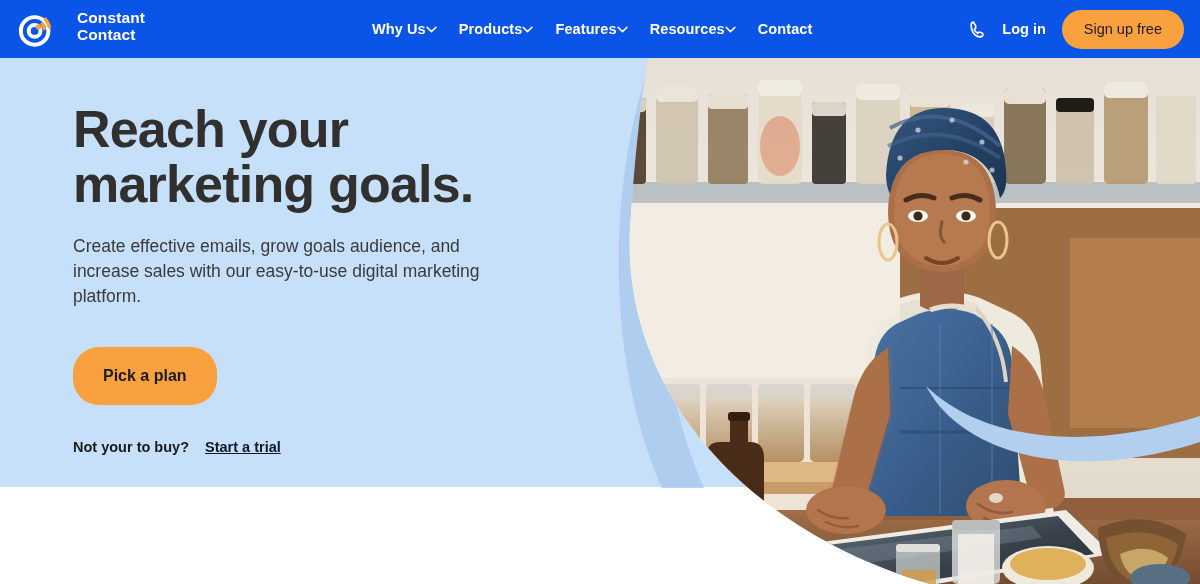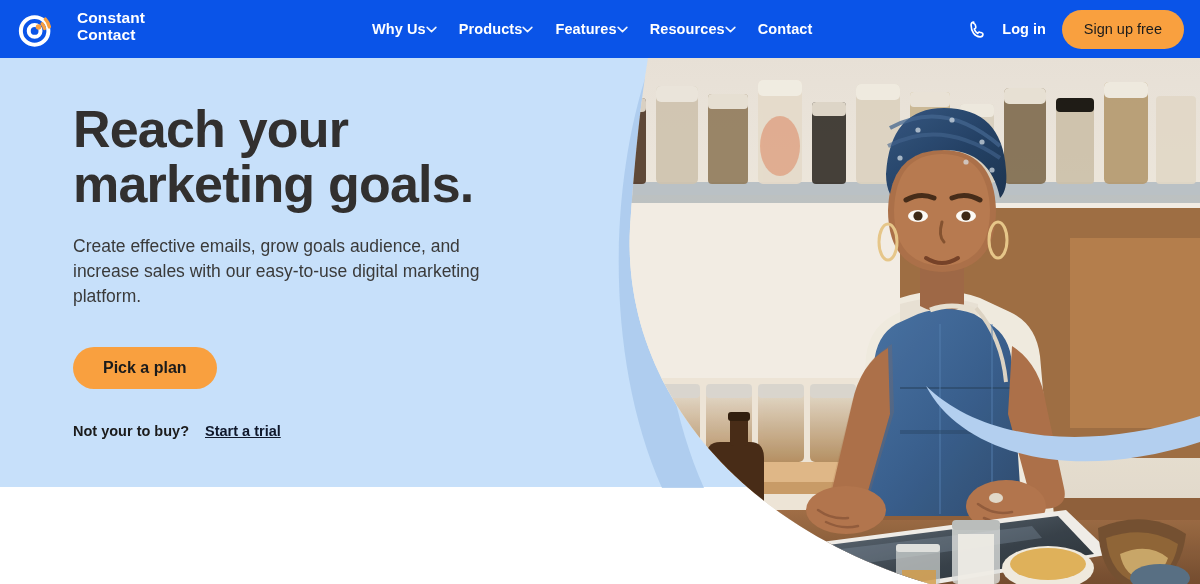--- a/index.html
+++ b/index.html
@@ -139,21 +139,21 @@
     margin: 0 0 38px 0;
   }
   .pick-plan-btn {
     display: inline-block;
     background: #f9a03f;
     color: #1b1b1b;
     font-size: 16px;
     font-weight: 700;
     border: none;
     border-radius: 26px;
-    padding: 12px 30px;
+    padding: 20px 30px;
     cursor: pointer;
     font-family: "Liberation Sans", sans-serif;
     margin-bottom: 34px;
   }
   .trial-row {
     font-size: 14.5px;
     color: #1b1b1b;
     white-space: nowrap;
   }
   .trial-label { font-weight: 700; }

